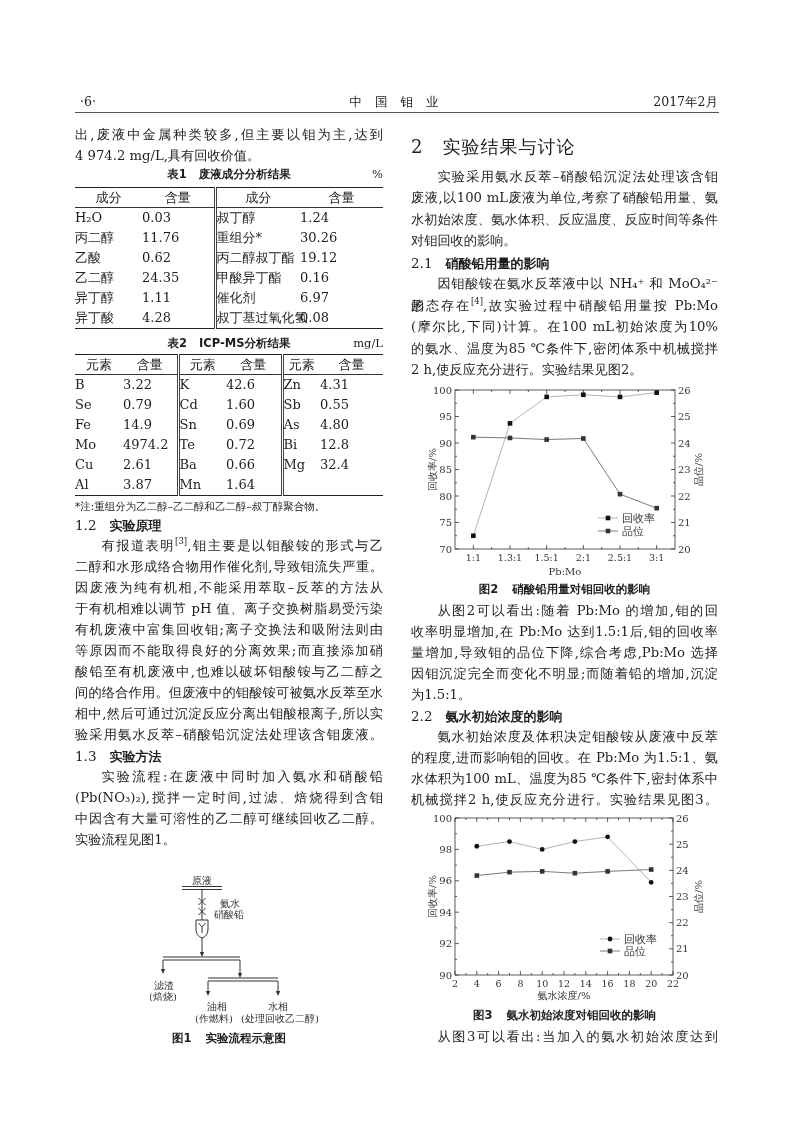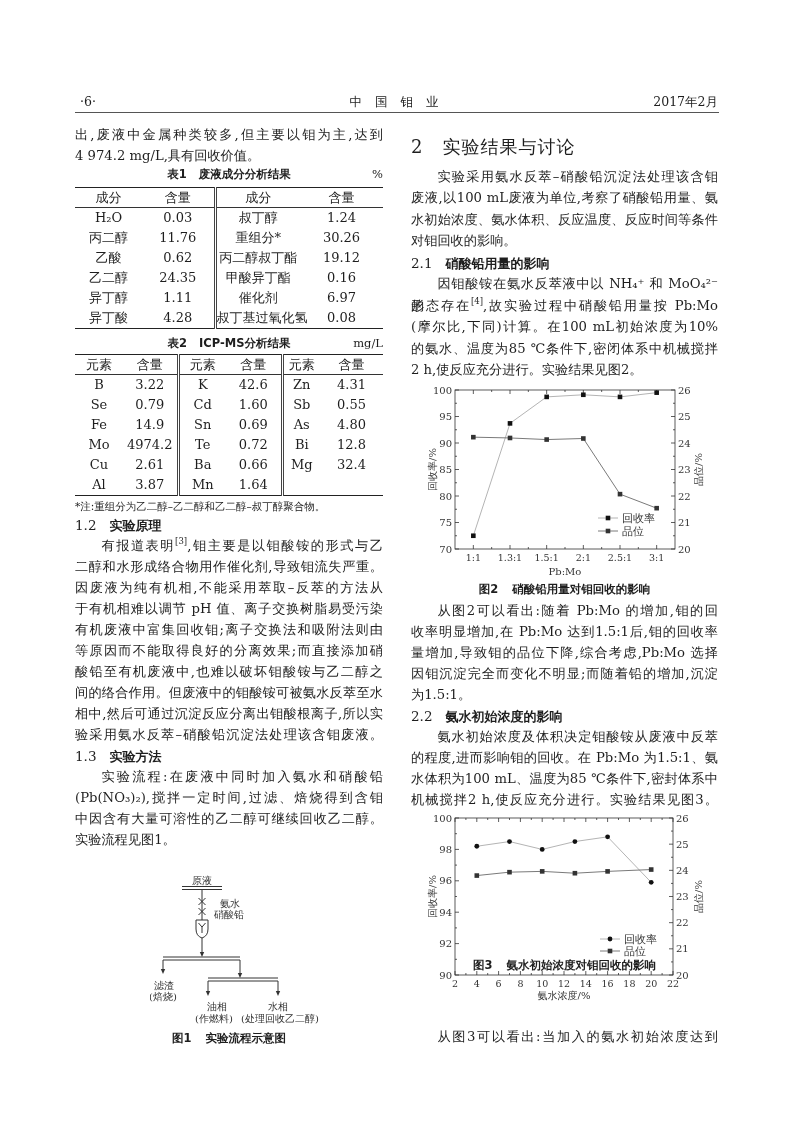--- a/index.html
+++ b/index.html
@@ -28,21 +28,21 @@
   .big-hd .num { font-size:18px; }
   .big-hd .ttl { font-size:18px; margin-left:20px; letter-spacing:1px; }
   
   .ttitle { left:75px; width:308px; height:16px; line-height:16px; text-align:center;
             font-family:"DejaVu Sans","Liberation Sans",sans-serif; font-weight:bold; font-size:11.5px; }
   .ttitle .tnum { margin-right:12px; }
   .ttitle .unit { position:absolute; right:0; top:0; font-family:"DejaVu Serif","Liberation Serif",serif; font-weight:normal; font-size:11.5px; }
   .dtable { left:75px; width:308px; border-collapse:collapse; table-layout:fixed; font-size:13px; }
   .dtable th { height:19px; line-height:19px; padding:0; font-weight:normal; text-align:center;
                border-top:1.6px solid #222; border-bottom:0.8px solid #333; }
-  .dtable td { height:20px; line-height:20px; padding:0; text-align:center; white-space:nowrap; }
+  .dtable td { height:20px; line-height:20px; padding:0; white-space:nowrap; }
   .dtable tbody tr:last-child td { border-bottom:1.6px solid #222; }
   .dtable .dbl { border-right:3px double #444; }
   .note { left:75px; top:499px; font-size:10.5px; line-height:14px; white-space:nowrap; }
   
   .cap { height:16px; line-height:16px; text-align:center; font-family:"DejaVu Sans","Liberation Sans",sans-serif;
          font-weight:bold; font-size:11.5px; white-space:nowrap; }
   .cap .cnum { margin-right:14px; }
   
   .chart text { font-family:"DejaVu Serif","Liberation Serif",serif; }
   .flow text { font-family:"DejaVu Serif","Liberation Serif",serif; font-size:10px; fill:#333; }
@@ -534,21 +534,21 @@
       </g>
       <g>
         <line x1="185" y1="131" x2="205" y2="131" stroke="#b4b4b4" stroke-width="1"></line>
         <circle cx="195" cy="131" r="2.4" fill="#111111"></circle>
         <text x="209" y="131" dominant-baseline="central" font-size="11" fill="#333">回收率</text>
         <line x1="185" y1="143" x2="205" y2="143" stroke="#7a7a7a" stroke-width="1"></line>
         <rect x="192.7" y="140.7" width="4.6" height="4.6" fill="#333333"></rect>
         <text x="209" y="143" dominant-baseline="central" font-size="11" fill="#333">品位</text>
       </g>
     </svg>
-  <div class="abs cap rcol" style="top:957px">
+  <div class="abs cap rcol" style="top:1007px">
     <span class="cnum">图3</span><span>氨水初始浓度对钼回收的影响</span>
   </div>
 
   <div class="abs blk rcol lh21" style="top:1025.5px">
     <div class="ln ind">从图3可以看出:当加入的氨水初始浓度达到</div>
   </div>
 
 </div>
 
 </body></html>

